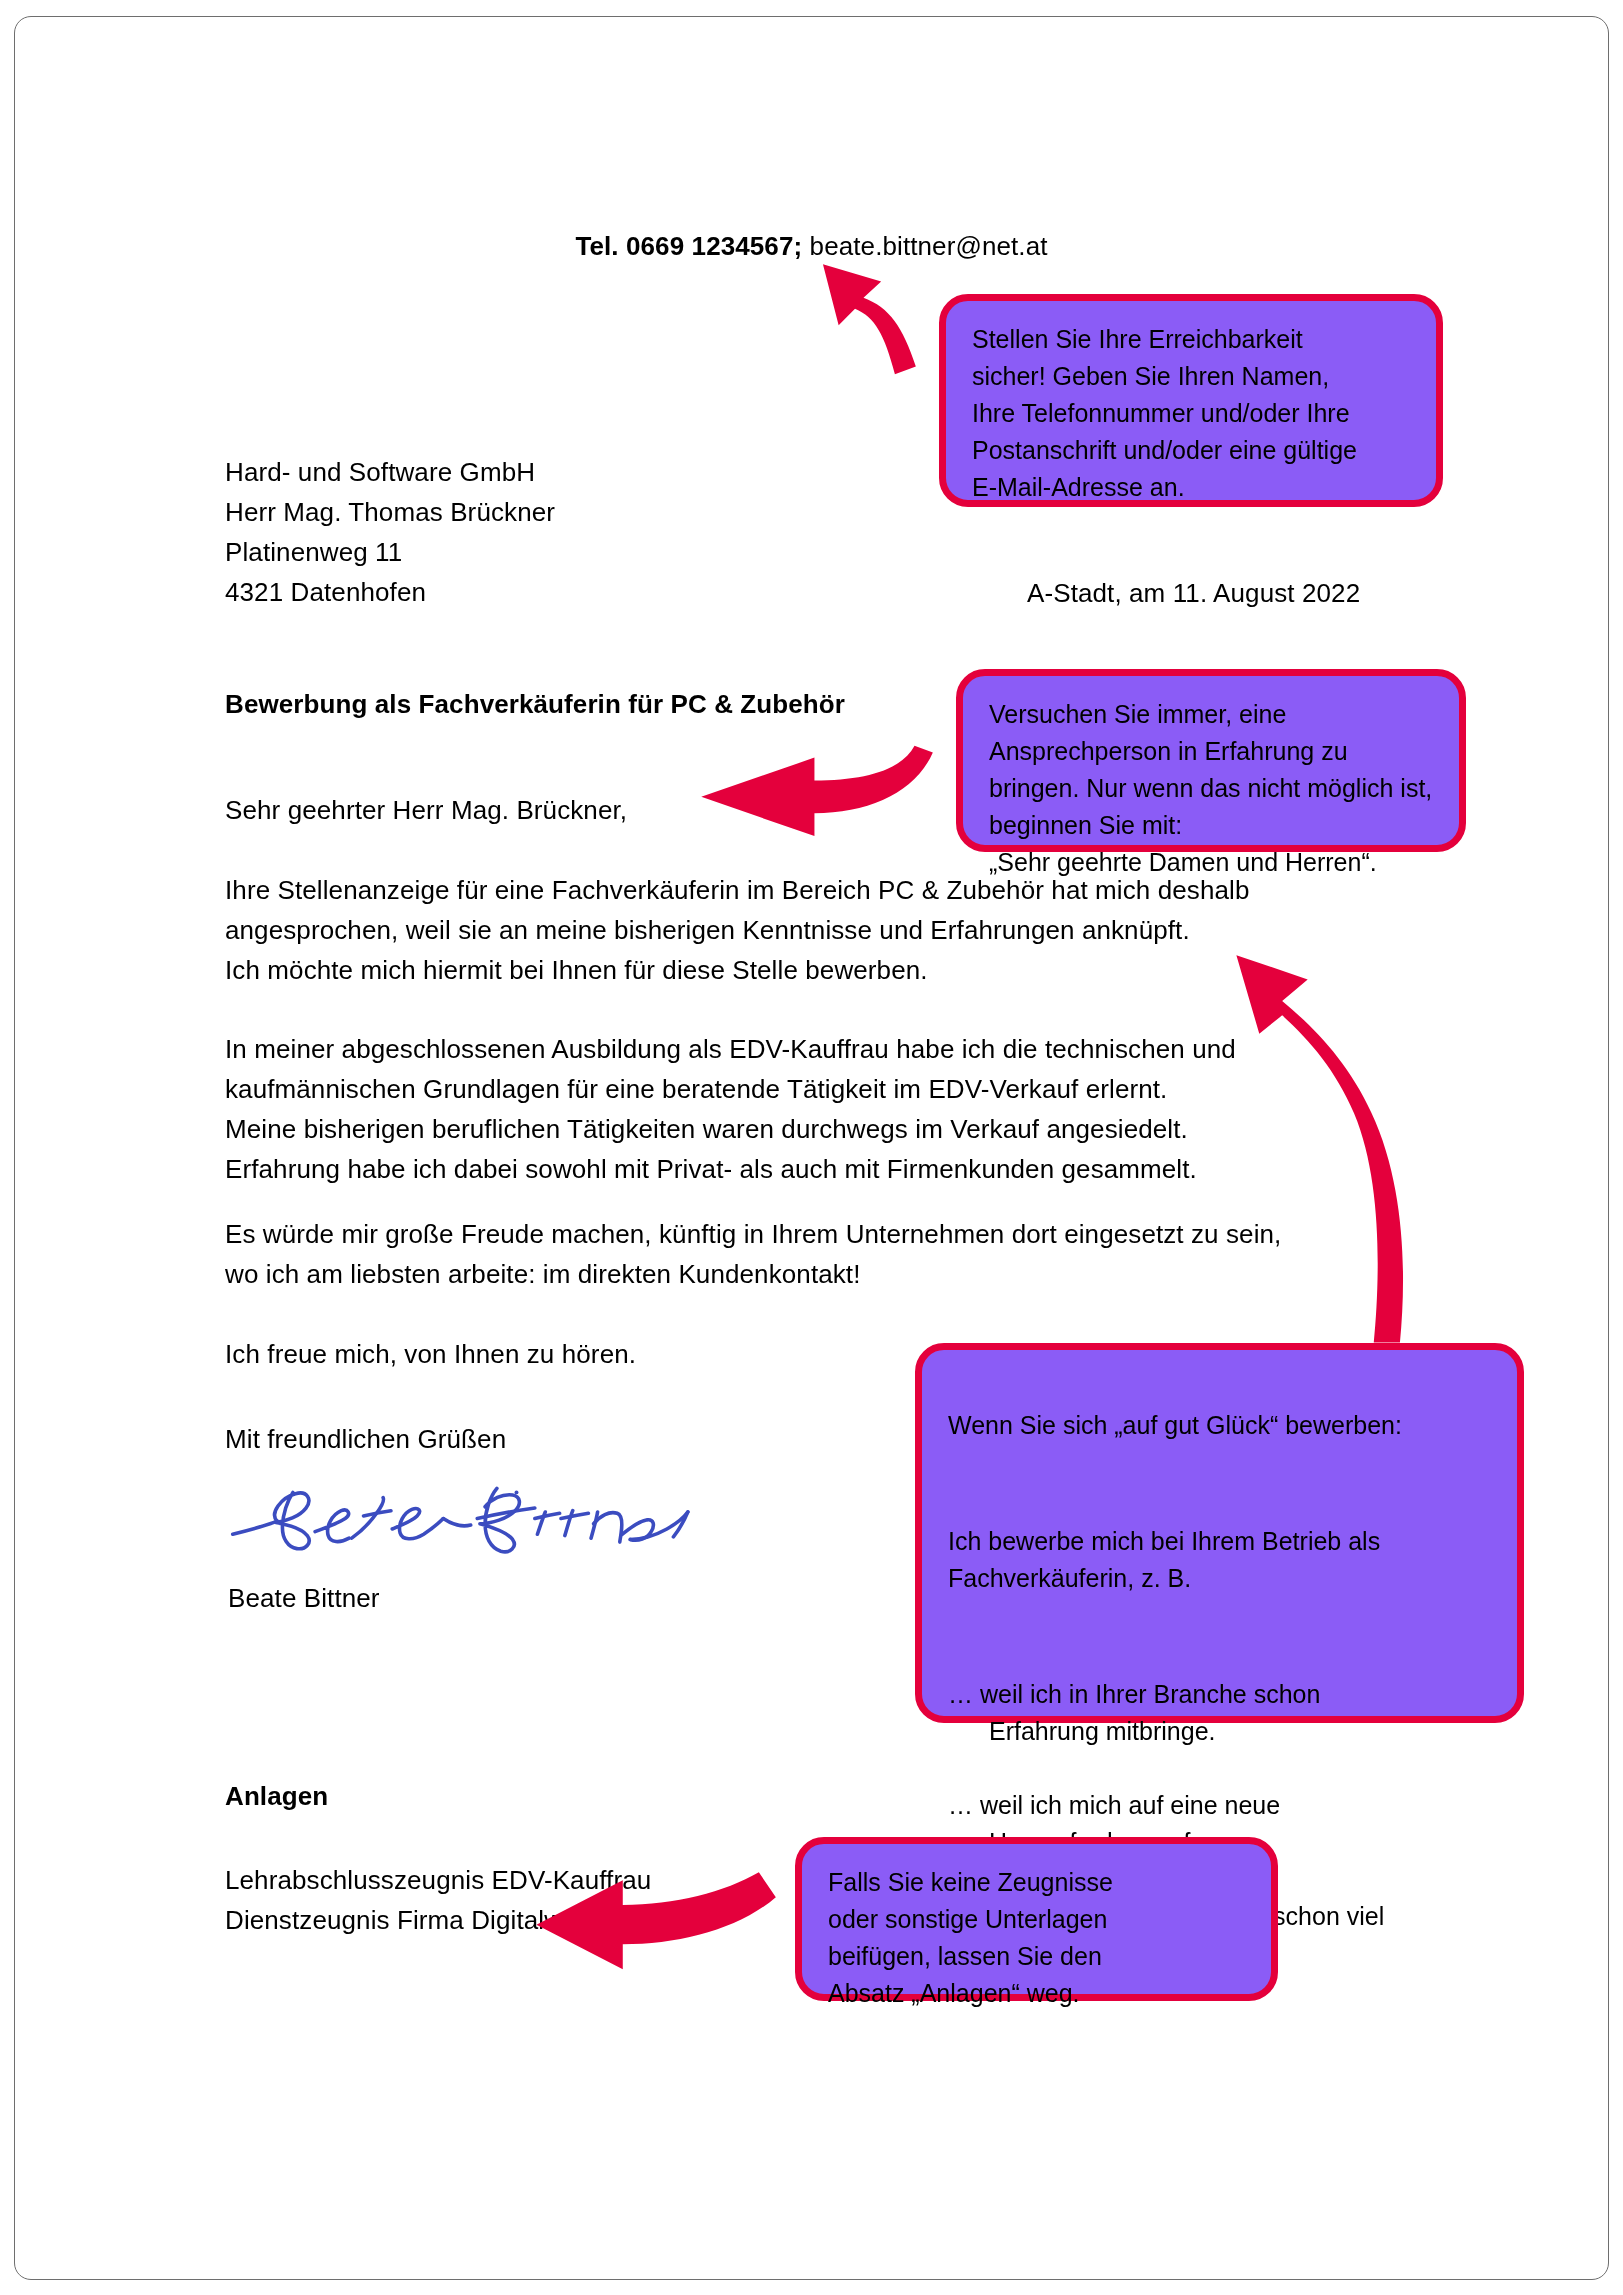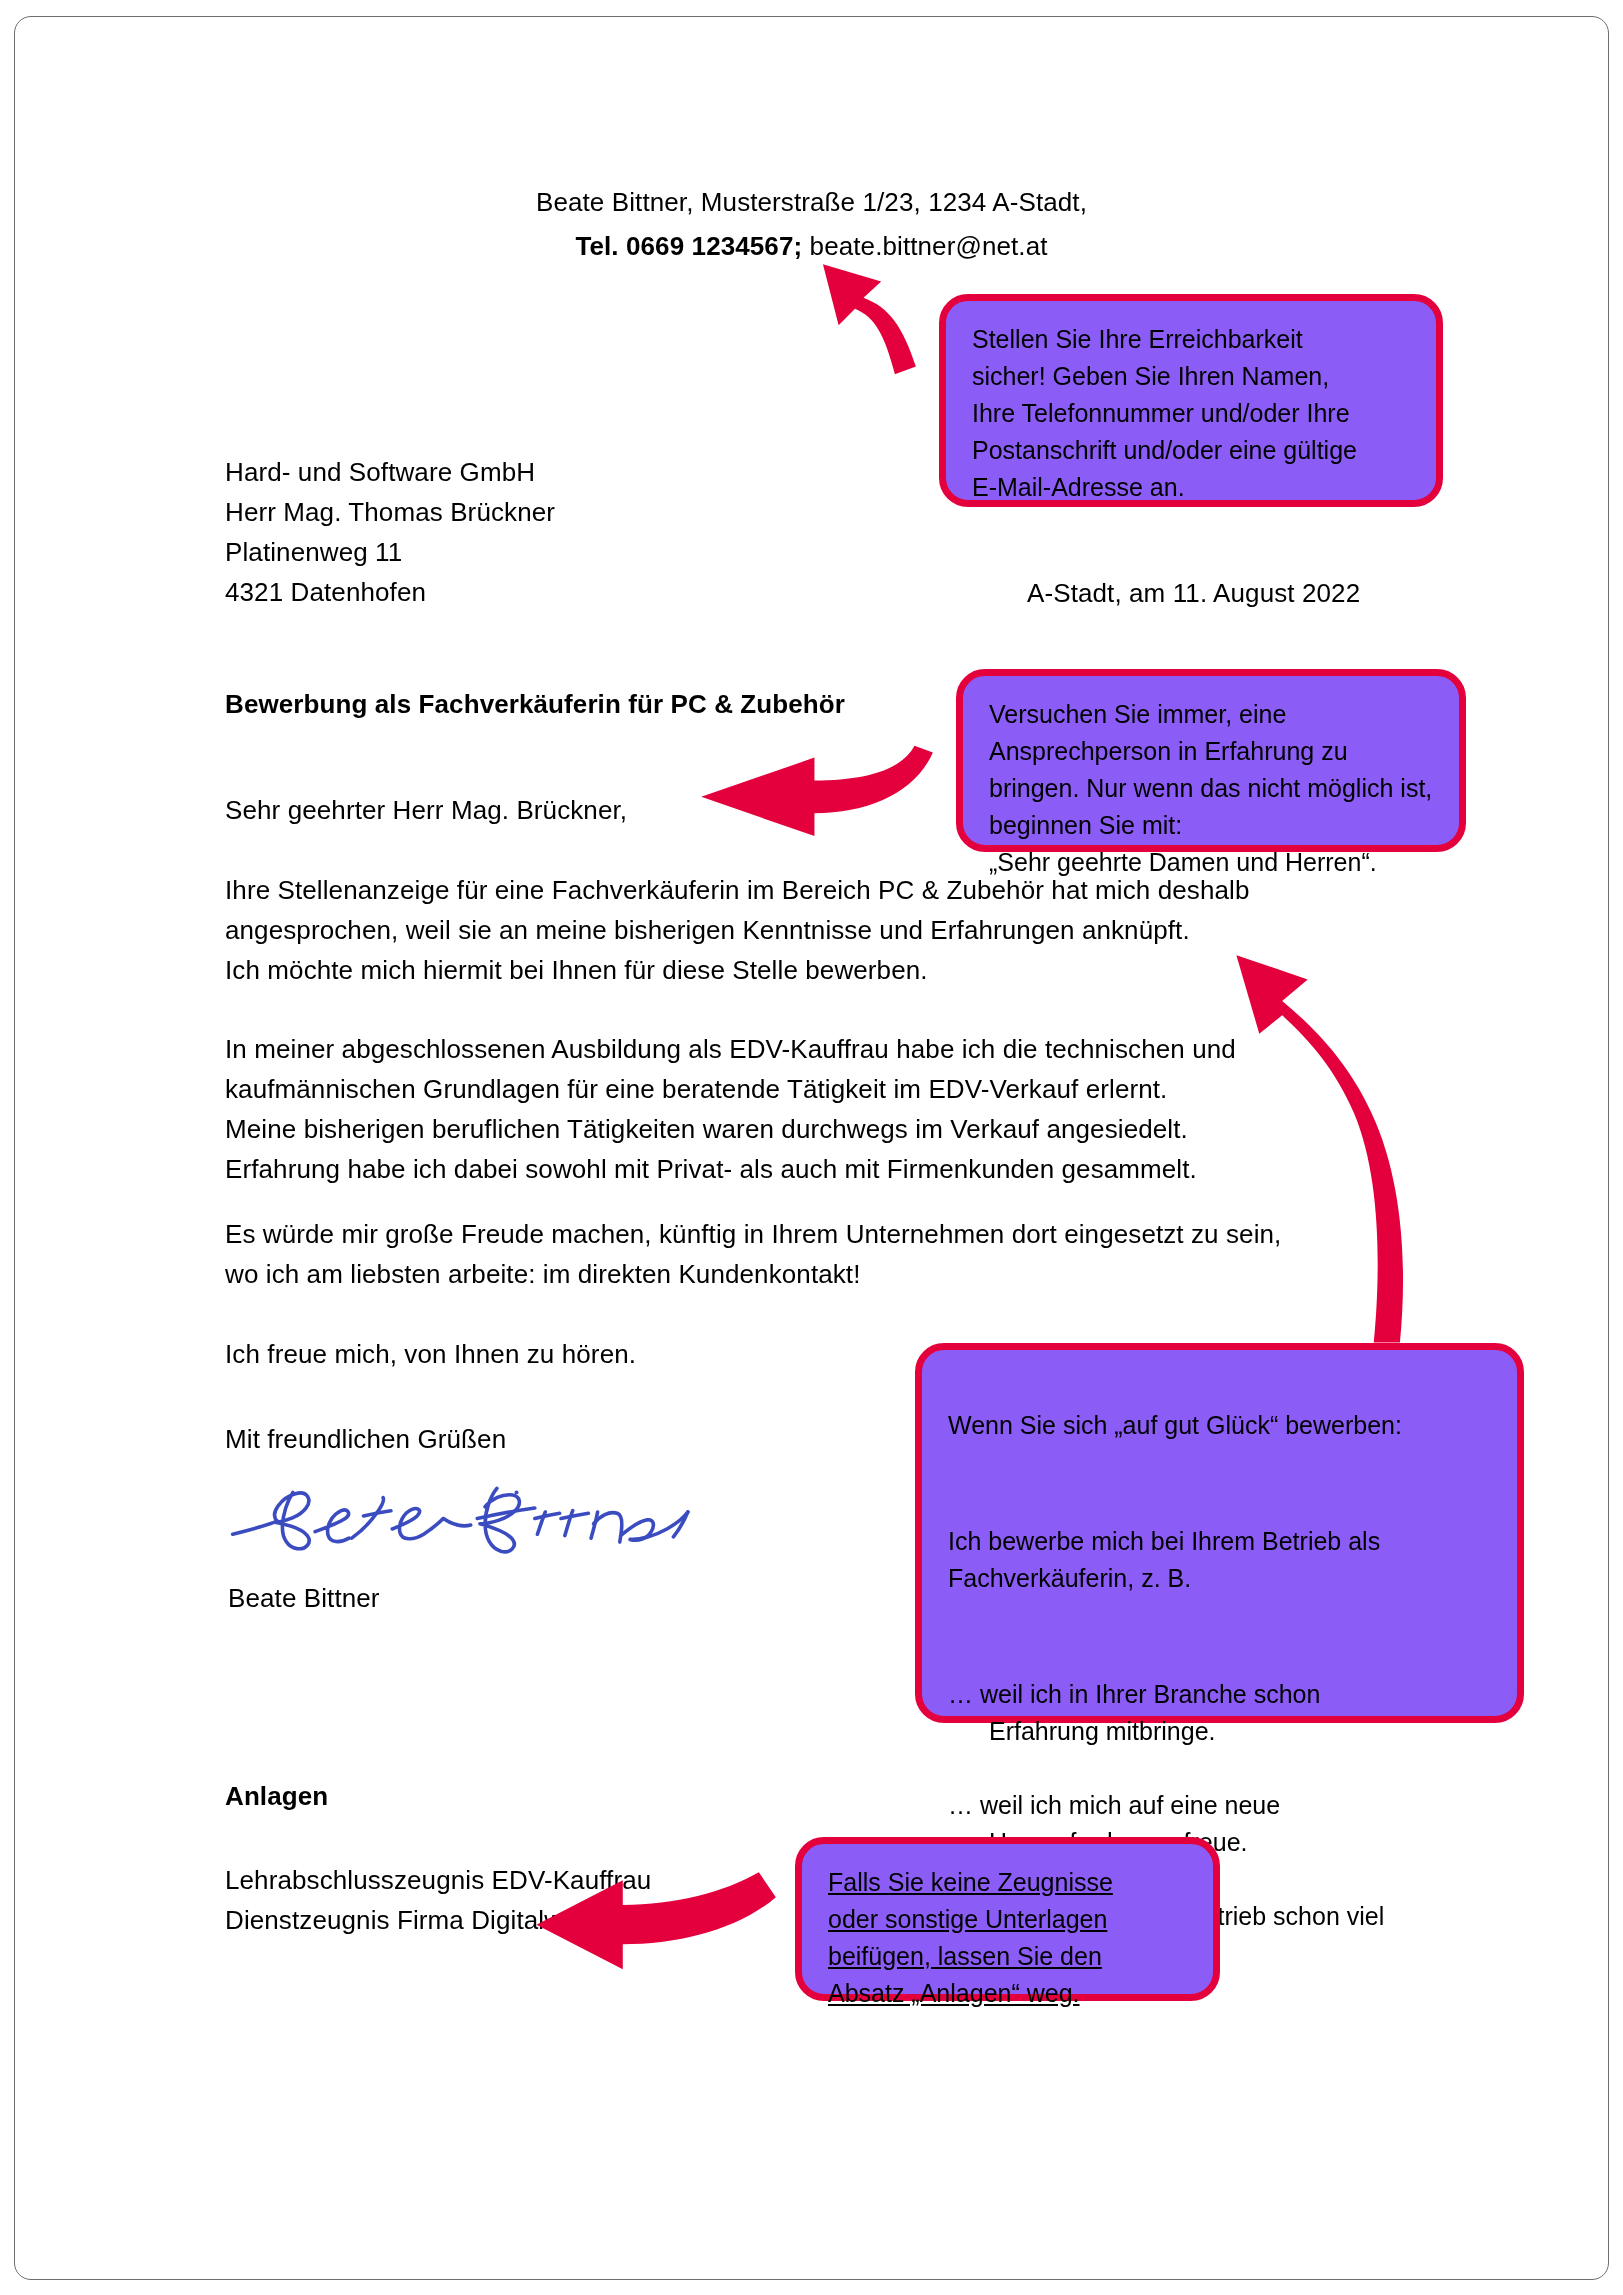--- a/index.html
+++ b/index.html
@@ -90,39 +90,39 @@
     display: block;
     padding-left: 41px;
     text-indent: -41px;
   }
   .callout .plain { display: block; }
   .callout .gap { display: block; height: 5.2px; }
 
   #callout-contact    { left: 915px; top: 294px;  width: 504px;  height: 213px; }
   #callout-salutation { left: 932px; top: 669px; width: 510px;  height: 183px; }
   #callout-speculative{ left: 891px; top: 1343px; width: 609px;  height: 380px; }
-  #callout-attachments{ left: 771px; top: 1837px; width: 425px;  height: 164px; text-decoration: underline; }
+  #callout-attachments{ left: 771px; top: 1837px; width: 483px;  height: 164px; }
 
   
   #arrows {
     position: absolute;
     left: 0; top: 0;
     width: 1623px;
     height: 2295px;
     pointer-events: none;
   }
 </style>
 </head>
 <body>
 
 <div id="page">
 
   <div class="page-frame"></div>
 
-  <div class="letter-text" id="sender-block"><span>Beate Bittner, Musterstraße 1/23, 1234 A-Stadt,</span><br><span class="bold">Tel. 0669 1234567;</span><span> beate.bittner@net.at</span></div>
+  <div class="letter-text" id="sender-block"><br><span class="bold">Tel. 0669 1234567;</span><span> beate.bittner@net.at</span></div>
 
   <div class="letter-text" id="recipient-block">Hard- und Software GmbH
 Herr Mag. Thomas Brückner
 Platinenweg 11
 4321 Datenhofen</div>
 
   <div class="letter-text" id="date-line">A-Stadt, am 11. August 2022</div>
 
   <div class="letter-text" id="subject-line">Bewerbung als Fachverkäuferin für PC &amp; Zubehör</div>
 

